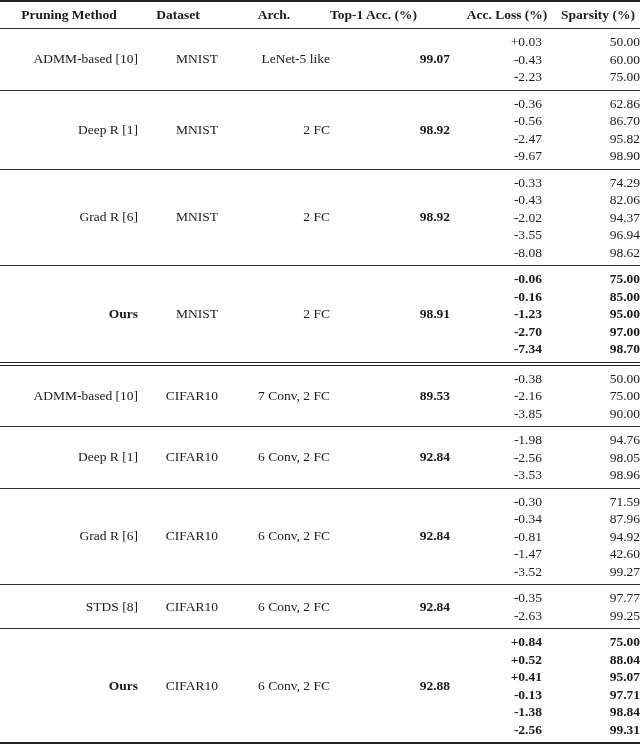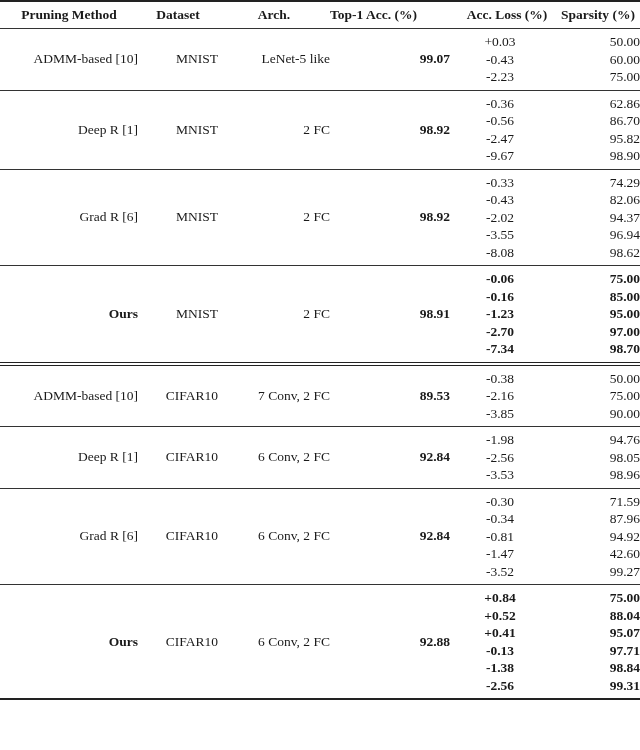--- a/index.html
+++ b/index.html
@@ -33,21 +33,21 @@
     thead th.right { text-align: left; padding-right: 6px; }
     tbody td {
       padding: 0;
       text-align: right;
       vertical-align: middle;
       border-bottom: 1.5px solid #333;
       white-space: nowrap;
     }
     tbody td.acc { text-align: right; padding-right: 8px; font-weight: bold; }
     tbody td.multi { line-height: 17.5px; padding-top: 4px; padding-bottom: 4px; }
-    tbody td.loss { text-align: center; padding-right: 14px; }
+    tbody td.loss { text-align: right; padding-right: 14px; }
     tbody td.spars { text-align: right; padding-left: 6px; }
     .bold { font-weight: bold; }
     tr.section-break td { border-bottom: 4px double #222; }
     tr.last td { border-bottom: 2px solid #222; }
     .val { display: block; }
   </style>
 </head>
 <body>
 
 <table>
@@ -189,20 +189,34 @@
           <span class="val">-3.52</span>
         </td>
         <td class="multi spars">
           <span class="val">71.59</span>
           <span class="val">87.96</span>
           <span class="val">94.92</span>
           <span class="val">42.60</span>
           <span class="val">99.27</span>
         </td>
       </tr>
+      <tr>
+        <td class="">STDS [8]</td>
+        <td class="">CIFAR10</td>
+        <td class="">6 Conv, 2 FC</td>
+        <td class="acc">92.84</td>
+        <td class="multi loss">
+          <span class="val">-0.35</span>
+          <span class="val">-2.63</span>
+        </td>
+        <td class="multi spars">
+          <span class="val">97.77</span>
+          <span class="val">99.25</span>
+        </td>
+      </tr>
       <tr class="last">
         <td class="bold">Ours</td>
         <td class="">CIFAR10</td>
         <td class="">6 Conv, 2 FC</td>
         <td class="acc bold">92.88</td>
         <td class="multi loss bold">
           <span class="val">+0.84</span>
           <span class="val">+0.52</span>
           <span class="val">+0.41</span>
           <span class="val">-0.13</span>

